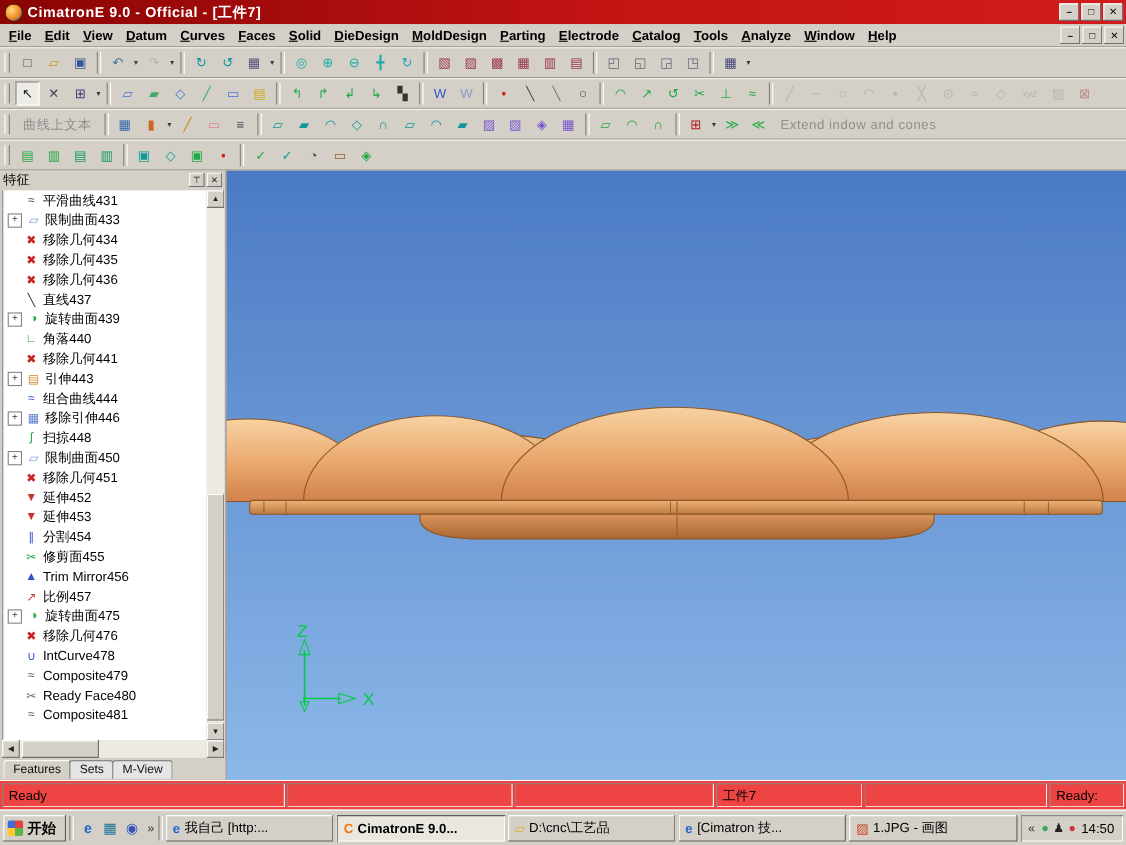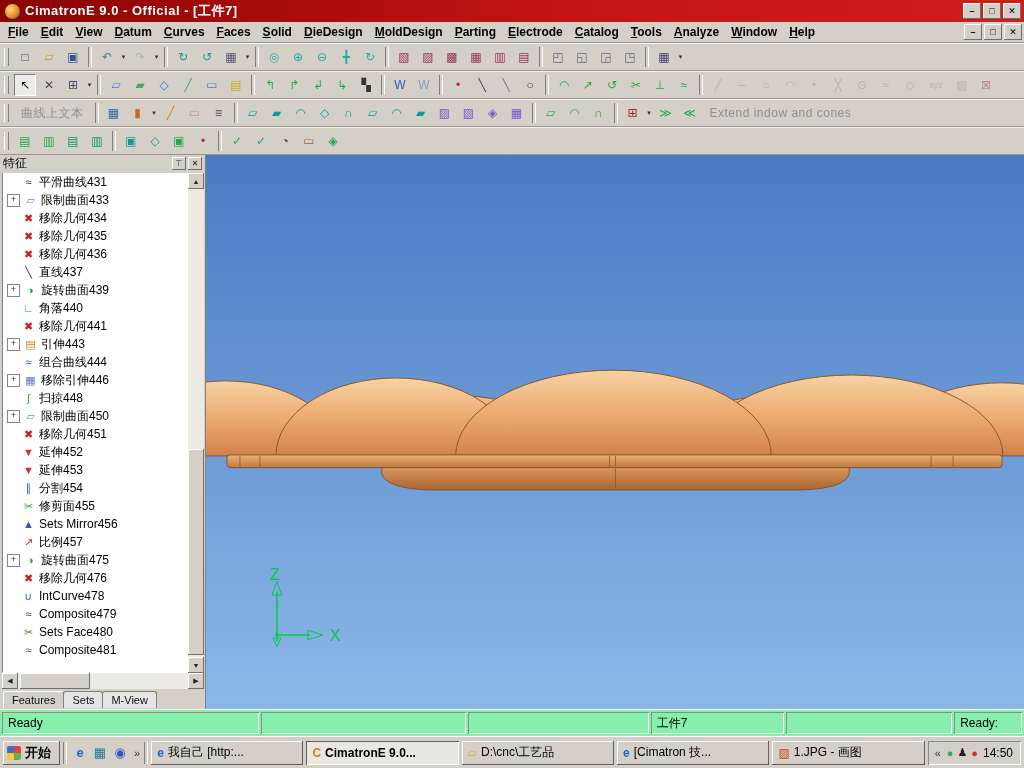--- a/index.html
+++ b/index.html
@@ -66,21 +66,21 @@
   .ptabs{height:19px;flex:0 0 auto;display:flex;align-items:flex-end;padding:0 0 1px 3px;background:#d4d0c8;}
   .ptab{font-size:11px;padding:2px 8px 2px;border:1px solid #808080;border-bottom:none;margin-right:-1px;
     background:#e5e5e5;border-radius:3px 3px 0 0;color:#111;}
   .ptab.active{background:#d4d0c8;border-top-color:#fff;border-left-color:#fff;position:relative;z-index:2;}
 
   
   .viewport{flex:1;position:relative;min-width:0;}
   .viewport svg{display:block;width:100%;height:100%;}
 
   
-  .statusbar{height:22px;flex:0 0 auto;display:flex;gap:2px;padding:2px;background:#86efac;border-top:1px solid #fff;}
+  .statusbar{height:22px;flex:0 0 auto;display:flex;gap:2px;padding:2px;background:#ef4444;border-top:1px solid #fff;}
   .spanel{font-size:12px;display:flex;align-items:center;padding:0 6px;white-space:nowrap;overflow:hidden;
     box-shadow:inset 1px 1px 0 #8a8a8a, inset -1px -1px 0 #fff;}
 
   
   .taskbar{height:31px;flex:0 0 auto;display:flex;align-items:center;background:#d4d0c8;border-top:1px solid #fff;
     padding:0 3px;gap:3px;}
   .start{height:24px;display:flex;align-items:center;gap:4px;padding:0 9px 0 4px;font-size:13px;font-weight:bold;
     background:#d4d0c8;box-shadow:inset -1px -1px 0 #5f5f5f, inset 1px 1px 0 #fff;}
   .flag{width:14px;height:14px;border-radius:2px;
     background:conic-gradient(from 0deg,#e5413a 0 25%,#58b548 0 50%,#ffc832 0 75%,#3a6fd8 0);}
@@ -375,21 +375,21 @@
                 <span class="tlab">分割454</span>
               </div>
               <div class="titem">
                 <span class="plus"></span>
                 <span class="ticon" style="color: rgb(34, 170, 68);">✂</span>
                 <span class="tlab">修剪面455</span>
               </div>
               <div class="titem">
                 <span class="plus"></span>
                 <span class="ticon" style="color: rgb(51, 85, 204);">▲</span>
-                <span class="tlab">Sets Mirror456</span>
+                <span class="tlab">Trim Mirror456</span>
               </div>
               <div class="titem">
                 <span class="plus"></span>
                 <span class="ticon" style="color: rgb(204, 51, 51);">↗</span>
                 <span class="tlab">比例457</span>
               </div>
               <div class="titem">
                 <span class="plus box">+</span>
                 <span class="ticon" style="color: rgb(34, 170, 68);">◑</span>
                 <span class="tlab">旋转曲面475</span>
@@ -405,21 +405,21 @@
                 <span class="tlab">IntCurve478</span>
               </div>
               <div class="titem">
                 <span class="plus"></span>
                 <span class="ticon" style="color: rgb(85, 85, 85);">≈</span>
                 <span class="tlab">Composite479</span>
               </div>
               <div class="titem">
                 <span class="plus"></span>
                 <span class="ticon" style="color: rgb(136, 102, 68);">✂</span>
-                <span class="tlab">Sets Face480</span>
+                <span class="tlab">Ready Face480</span>
               </div>
               <div class="titem">
                 <span class="plus"></span>
                 <span class="ticon" style="color: rgb(85, 85, 85);">≈</span>
                 <span class="tlab">Composite481</span>
               </div>
             </div>
         </div>
         <div class="vscroll">
           <span class="sbtn">▲</span>

